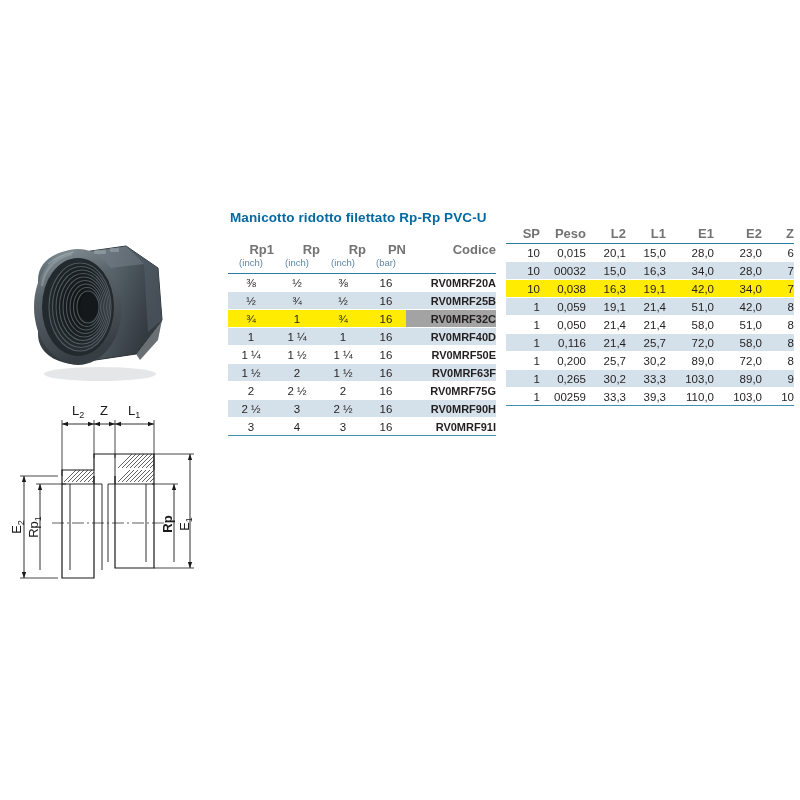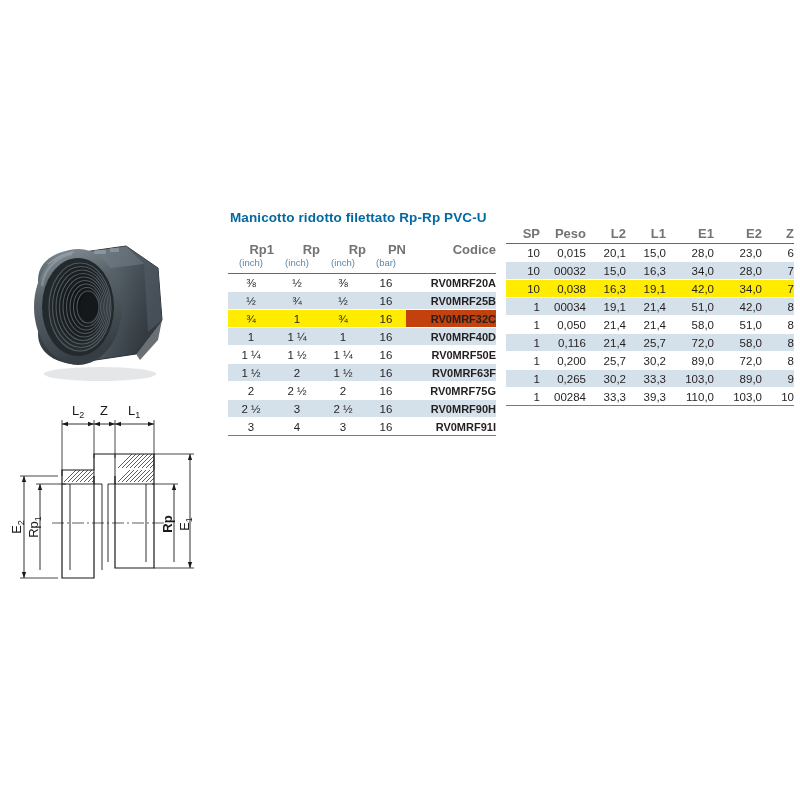--- a/index.html
+++ b/index.html
@@ -56,21 +56,21 @@
   .cell-code{
     font-size:11px;font-weight:bold;color:#231f20;
     text-align:right;padding-right:4px;white-space:nowrap;
   }
   .cell-num{text-align:right;padding-right:5px;}
 
   
   tr.shaded .cell{background:#d5e1ea;}
   
   tr.hl .cell{background:#ffec00;}
-  tr.hl .cell-code{background:#c2410c;}
+  tr.hl .cell-code{background:#a3a3a3;}
 </style>
 </head>
 <body>
 
 <div class="page">
 
   <div class="photo-wrap">
     <svg width="190" height="165" viewBox="0 0 190 165">
       <defs>
         <linearGradient id="bodyGrad" x1="0" y1="0" x2="0" y2="1">
@@ -369,21 +369,21 @@
           <td class="cell cell-num">10</td>
           <td class="cell cell-num">0,038</td>
           <td class="cell cell-num">16,3</td>
           <td class="cell cell-num">19,1</td>
           <td class="cell cell-num">42,0</td>
           <td class="cell cell-num">34,0</td>
           <td class="cell cell-num">7</td>
         </tr>
         <tr class="shaded">
           <td class="cell cell-num">1</td>
-          <td class="cell cell-num">00034</td>
+          <td class="cell cell-num">0,059</td>
           <td class="cell cell-num">19,1</td>
           <td class="cell cell-num">21,4</td>
           <td class="cell cell-num">51,0</td>
           <td class="cell cell-num">42,0</td>
           <td class="cell cell-num">8</td>
         </tr>
         <tr>
           <td class="cell cell-num">1</td>
           <td class="cell cell-num">0,050</td>
           <td class="cell cell-num">21,4</td>
@@ -414,21 +414,21 @@
           <td class="cell cell-num">1</td>
           <td class="cell cell-num">0,265</td>
           <td class="cell cell-num">30,2</td>
           <td class="cell cell-num">33,3</td>
           <td class="cell cell-num">103,0</td>
           <td class="cell cell-num">89,0</td>
           <td class="cell cell-num">9</td>
         </tr>
         <tr>
           <td class="cell cell-num">1</td>
-          <td class="cell cell-num">00284</td>
+          <td class="cell cell-num">00259</td>
           <td class="cell cell-num">33,3</td>
           <td class="cell cell-num">39,3</td>
           <td class="cell cell-num">110,0</td>
           <td class="cell cell-num">103,0</td>
           <td class="cell cell-num">10</td>
         </tr>
       </tbody>
     <tfoot>
       <tr class="bot-rule">
           <td colspan="7"></td>

